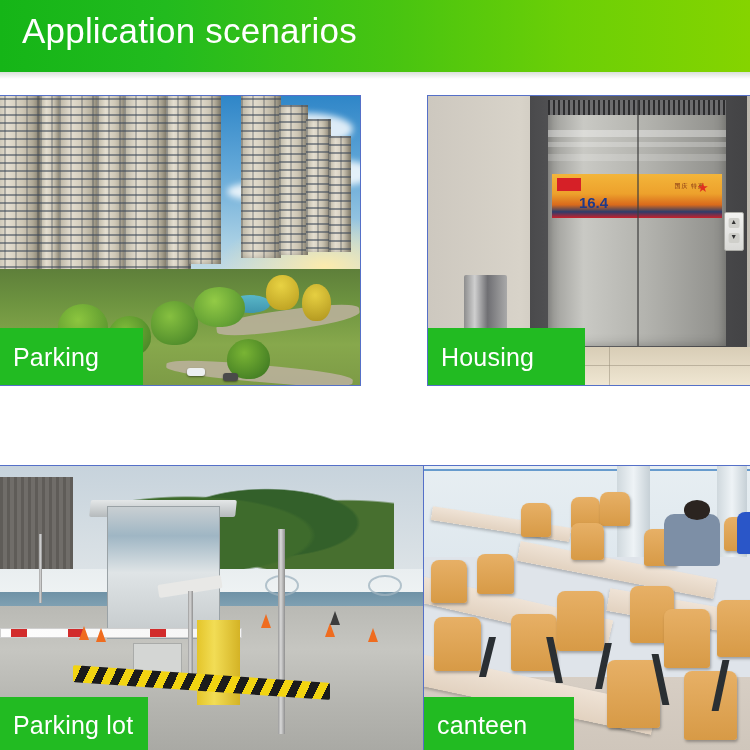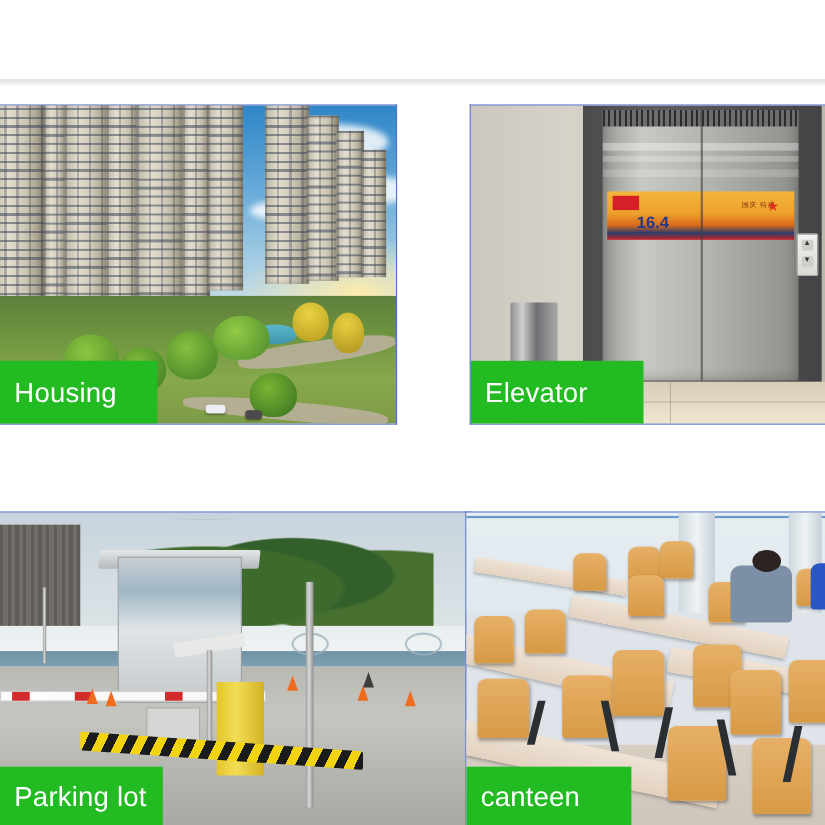--- a/index.html
+++ b/index.html
@@ -138,20 +138,23 @@
   .ct-person-head{position:absolute;background:#2b2420;border-radius:50%;}
   .ct-person2{position:absolute;background:#2a56c8;border-radius:8px 8px 3px 3px;}
   .ct-floor{position:absolute;left:0;bottom:0;width:100%;height:26%;
      background:linear-gradient(to bottom,#d7cec4,#cfc6bb);}
 </style>
 </head>
 <body>
 
 <div class="page">
 
+  <div class="header">
+    <div class="header-title">Application scenarios</div>
+  </div>
   <div class="header-shadow"></div>
 
   <div class="card card-housing">
     <div class="photo">
       <div class="hz-sky"></div>
       <div class="hz-sun"></div>
       <div class="hz-cloud" style="left:72%;top:6%;width:26%;height:11%;"></div>
       <div class="hz-cloud" style="left:84%;top:22%;width:20%;height:9%;"></div>
       <div class="hz-cloud" style="left:63%;top:30%;width:16%;height:6%;"></div>
 
@@ -178,21 +181,21 @@
       <div class="hz-tree" style="left:54%;top:66%;width:14%;height:14%;background:radial-gradient(circle at 40% 35%,#93cb46,#4b8a2b);"></div>
       <div class="hz-tree" style="left:74%;top:62%;width:9%;height:12%;background:radial-gradient(circle at 45% 30%,#e8d243,#b79a1d);"></div>
       <div class="hz-tree" style="left:84%;top:65%;width:8%;height:13%;background:radial-gradient(circle at 45% 30%,#e6cf41,#ad921c);"></div>
       <div class="hz-tree" style="left:5%;top:82%;width:14%;height:16%;background:radial-gradient(circle at 40% 35%,#7cba37,#3b7522);"></div>
       <div class="hz-tree" style="left:63%;top:84%;width:12%;height:14%;background:radial-gradient(circle at 40% 35%,#79b434,#36701f);"></div>
 
       <div class="hz-car" style="left:52%;top:94%;width:5%;height:3%;"></div>
       <div class="hz-car" style="left:62%;top:96%;width:4%;height:2.6%;background:#4a4a4a;"></div>
     </div>
     <div class="caption cap-housing">
-      <span>Housing</span>
+      <span>Parking</span>
     </div>
   </div>
 
   <div class="card card-elevator">
     <div class="photo">
       <div class="ev-wall"></div>
       <div class="ev-frame"></div>
       <div class="ev-doorwrap">
         <div class="ev-grille"></div>
         <div class="ev-shine" style="top:12%;height:3%;"></div>
@@ -210,21 +213,21 @@
         <div class="ev-btn" style="top:14%;">▲</div>
         <div class="ev-btn" style="top:54%;">▼</div>
       </div>
       <div class="ev-pillar"></div>
       <div class="ev-floor">
         <div class="ev-floorline" style="left:55%;top:0;width:1px;height:100%;background:rgba(150,140,120,.5);"></div>
         <div class="ev-floorline" style="left:0;top:48%;width:100%;"></div>
       </div>
     </div>
     <div class="caption cap-elevator">
-      <span>Elevator</span>
+      <span>Housing</span>
     </div>
   </div>
 
   <div class="card card-parking">
     <div class="photo">
       <div class="pk-sky"></div>
       <div class="pk-trees"></div>
       <div class="pk-building"></div>
       <div class="pk-wall">
         <div class="pk-logo" style="left:62%;"></div>

